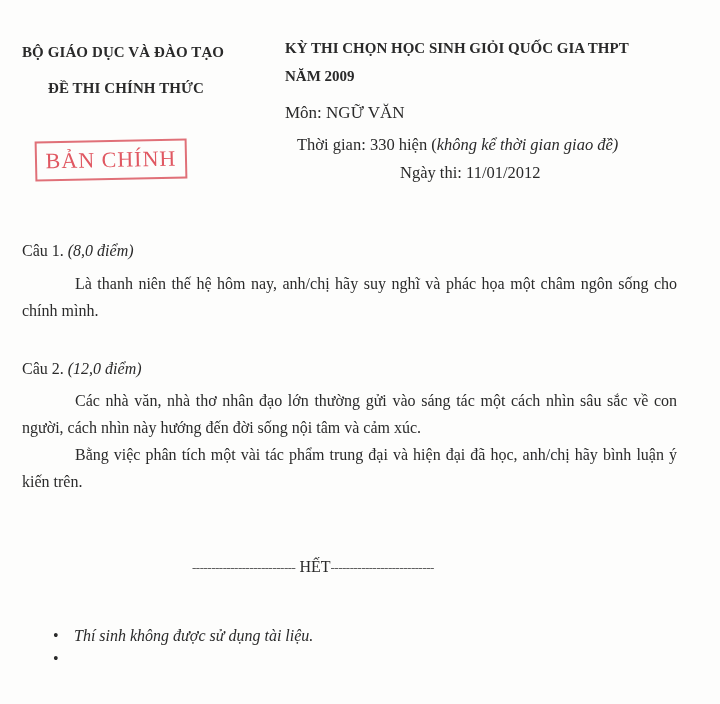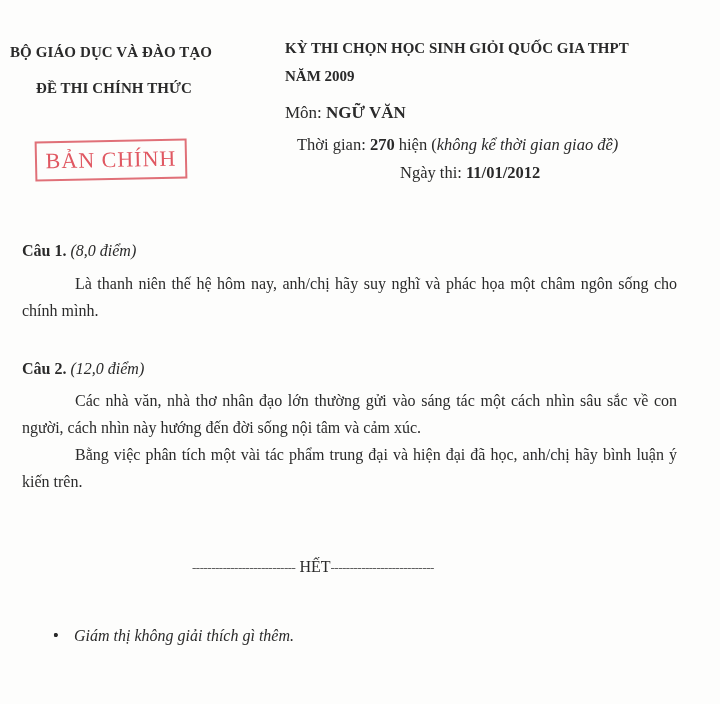--- a/index.html
+++ b/index.html
@@ -4,23 +4,23 @@
   <style>
     html, body { margin: 0; padding: 0; }
     body {
       width: 720px; height: 704px; overflow: hidden;
       background: #fdfdfc;
       font-family: "Liberation Serif", "DejaVu Serif", serif;
       color: #2a2a2a;
       position: relative;
     }
     .abs { position: absolute; white-space: nowrap; }
-    .bold { font-weight: bold; margin-top: 36px; }
+    .bold { font-weight: normal; margin-top: 36px; }
     .ital { font-style: italic; margin-top: 44px; }
-    .hdr-left { font-size: 15px; font-weight: bold; letter-spacing: 0.1px; }
+    .hdr-left { font-size: 15px; font-weight: bold; letter-spacing: 0.1px; margin-left: 12px; }
     .hdr-right { font-size: 15px; font-weight: bold; }
     .center-block { }
     .stamp {
       position: absolute; left: 35px; top: 140px;
       width: 152px; height: 40px;
       border: 2px solid #e07078;
       box-sizing: border-box;
       transform: rotate(-1.2deg);
       color: #e05862;
       font-size: 22px;
@@ -47,21 +47,21 @@
     <span>BẢN CHÍNH</span>
   </div>
 
 <div class="abs hdr-right center-block" style="left:285px; top:40px; width:420px;">KỲ THI CHỌN HỌC SINH GIỎI QUỐC GIA THPT</div>
 <div class="abs hdr-right center-block" style="left:285px; top:68px; width:420px;">NĂM 2009</div>
 
 <div class="abs center-block" style="left:285px; top:103px; width:390px; font-size:17px;">
   <span>Môn: </span><span class="bold">NGỮ VĂN</span>
 </div>
 <div class="abs" style="left:297px; top:135px; font-size:16.5px;">
-  <span>Thời gian: </span><span class="bold">270</span><span> hiện (</span><span class="ital">không kể thời gian giao đề</span><span class="ital">)</span>
+  <span>Thời gian: </span><span class="bold">330</span><span> hiện (</span><span class="ital">không kể thời gian giao đề</span><span class="ital">)</span>
 </div>
 <div class="abs" style="left:400px; top:163px; font-size:16.5px;">
   <span>Ngày thi: </span><span class="bold">11/01/2012</span>
 </div>
 
 <div class="abs q-title" style="left:22px; top:242px;">
   <span class="bold">Câu 1.</span>
   <span class="ital">(8,0 điểm)</span>
 </div>
 <div class="para body-text indent" style="top:270px;font-family:Liberation Serif, serif;">Là thanh niên thế hệ hôm nay, anh/chị hãy suy nghĩ và phác họa một châm ngôn sống cho chính mình.</div>
@@ -72,15 +72,15 @@
 </div>
 <div class="para body-text indent" style="top:387px;">Các nhà văn, nhà thơ nhân đạo lớn thường gửi vào sáng tác một cách nhìn sâu sắc về con người, cách nhìn này hướng đến đời sống nội tâm và cảm xúc.</div>
 <div class="para body-text indent" style="top:441px;">Bằng việc phân tích một vài tác phẩm trung đại và hiện đại đã học, anh/chị hãy bình luận ý kiến trên.</div>
 
 <div class="abs het" style="left:192px; top:558px;">
   <span class="dashes">---------------------------</span>
   <span>HẾT</span><span class="dashes">---------------------------</span>
 </div>
 
 <ul class="note-list">
+  <li><span class="bullet">•</span><span>Thí sinh không được sử dụng tài liệu.</span></li>
   <li><span class="bullet">•</span></li>
-  <li><span class="bullet">•</span><span>Giám thị không giải thích gì thêm.</span></li>
 </ul>
 
 </body></html>

